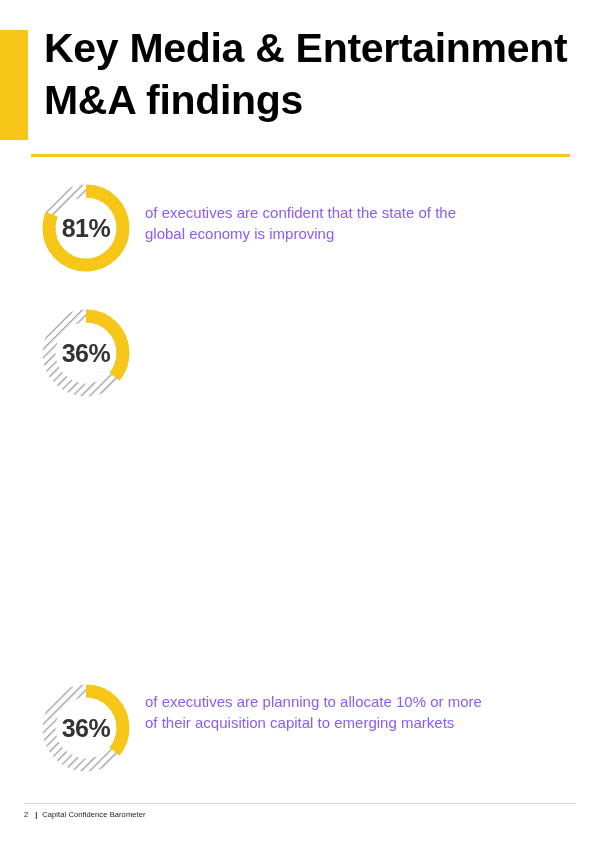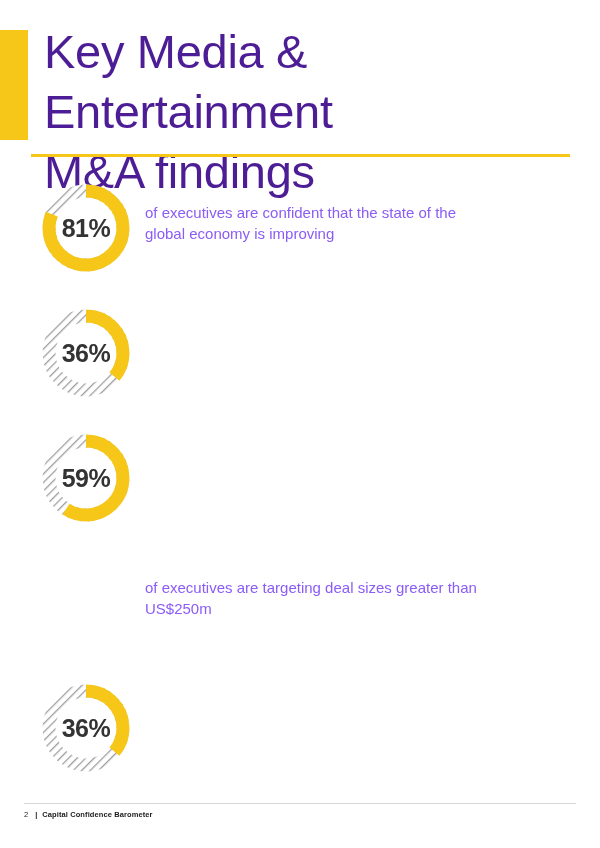--- a/index.html
+++ b/index.html
@@ -29,24 +29,24 @@
     top: 30px;
     width: 28px;
     height: 110px;
     background: #F6C719;
   }
   .title {
     position: absolute;
     left: 44px;
     top: 22px;
     width: 540px;
-    color: #4c1d95;
-    font-size: 47px;
+    color: #000000;
+    font-size: 41px;
     line-height: 1.28;
-    font-weight: 400;
+    font-weight: 700;
     letter-spacing: -0.3px;
     white-space: pre-line;
   }
   .title-rule {
     position: absolute;
     left: 31px;
     top: 154px;
     width: 539px;
     height: 3px;
     background: #F6C719;
@@ -116,21 +116,21 @@
     display: flex;
     align-items: center;
     font-size: 7.5px;
     color: #1a1a1a;
   }
   .footer-page { font-weight: normal; }
   .footer-sep {
     margin: 0 5px 0 7px;
     font-weight: bold;
   }
-  .footer-label { font-weight: bold; letter-spacing: 0.1px; }
+  .footer-label { font-weight: normal; letter-spacing: 0.1px; }
 </style>
 </head>
 <body>
 
 <div class="header">
   <div class="accent-bar"></div>
   <div class="title">Key Media &amp; Entertainment
 M&amp;A findings</div>
   <div class="title-rule"></div>
 </div>
@@ -164,53 +164,40 @@
           </pattern>
         </defs>
         <circle cx="45" cy="45" r="37" fill="none" stroke="url(#hatch2)" stroke-width="13"></circle>
         <circle class="arc" cx="45" cy="45" r="37" fill="none" stroke="#F6C719" stroke-width="13" transform="rotate(-90 45 45)" stroke-dasharray="83.69202829163208 148.7858280740126"></circle>
       </svg>
       <div class="donut-value">36%</div>
     </div>
   </div>
 
   <div class="finding-row">
-    <div class="donut-wrap">
-      <svg viewBox="0 0 90 90">
-        <defs>
-          <pattern id="hatch3" width="6" height="6" patternTransform="rotate(45)" patternUnits="userSpaceOnUse">
-            <rect width="6" height="6" fill="#ffffff"></rect>
-            <line x1="0" y1="0" x2="0" y2="6" stroke="#9e9e9e" stroke-width="2.6"></line>
-          </pattern>
-        </defs>
-        <circle cx="45" cy="45" r="37" fill="none" stroke="url(#hatch3)" stroke-width="13"></circle>
-        <circle class="arc" cx="45" cy="45" r="37" fill="none" stroke="#F6C719" stroke-width="13" transform="rotate(-90 45 45)" stroke-dasharray="137.16193525573036 95.31592110991434"></circle>
-      </svg>
-      <div class="donut-value">59%</div>
-    </div>
-  </div>
-
-  <div class="finding-row">
-    <div class="finding-text lines2">of executives are targeting deal sizes greater than US$250m</div>
+  </div>
+
+  <div class="finding-row">
   </div>
 
   <div class="finding-row">
     <div class="donut-wrap">
       <svg viewBox="0 0 90 90">
         <defs>
           <pattern id="hatch5" width="6" height="6" patternTransform="rotate(45)" patternUnits="userSpaceOnUse">
             <rect width="6" height="6" fill="#ffffff"></rect>
             <line x1="0" y1="0" x2="0" y2="6" stroke="#9e9e9e" stroke-width="2.6"></line>
           </pattern>
         </defs>
         <circle cx="45" cy="45" r="37" fill="none" stroke="url(#hatch5)" stroke-width="13"></circle>
         <circle class="arc" cx="45" cy="45" r="37" fill="none" stroke="#F6C719" stroke-width="13" transform="rotate(-90 45 45)" stroke-dasharray="83.69202829163208 148.7858280740126"></circle>
       </svg>
       <div class="donut-value">36%</div>
     </div>
+    <div class="finding-text lines3">of executives are planning to allocate 10% or more of their acquisition capital to emerging markets</div>
   </div>
 
 </div>
 
 <div class="footer-rule"></div>
 <div class="footer">
   <span class="footer-page">2</span>
   <span class="footer-sep">|</span>
   <span class="footer-label">Capital Confidence Barometer</span>
 </div>

